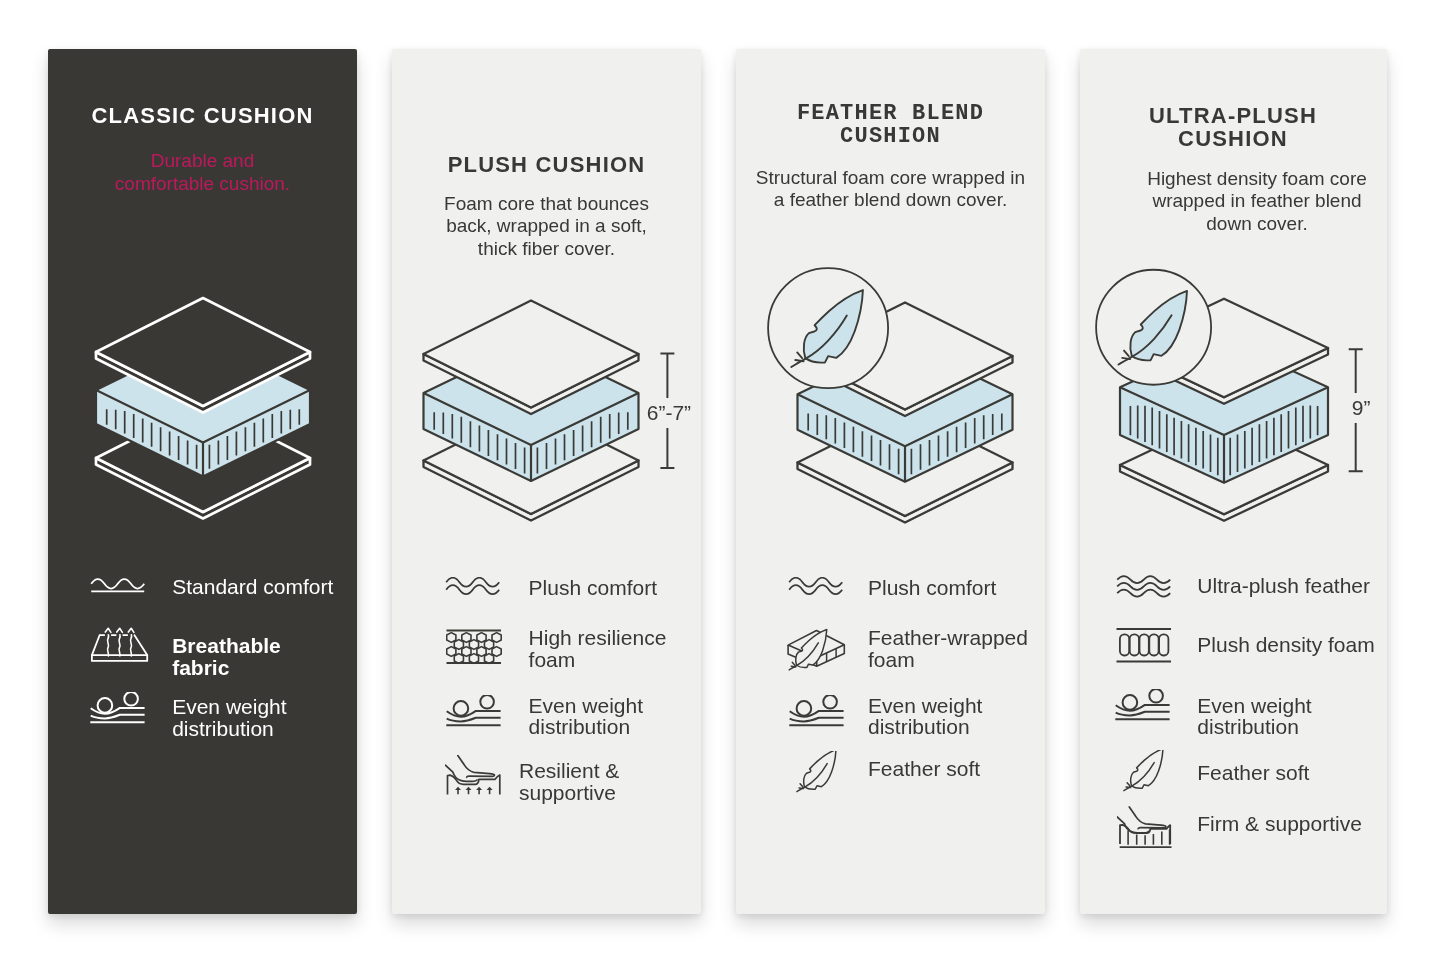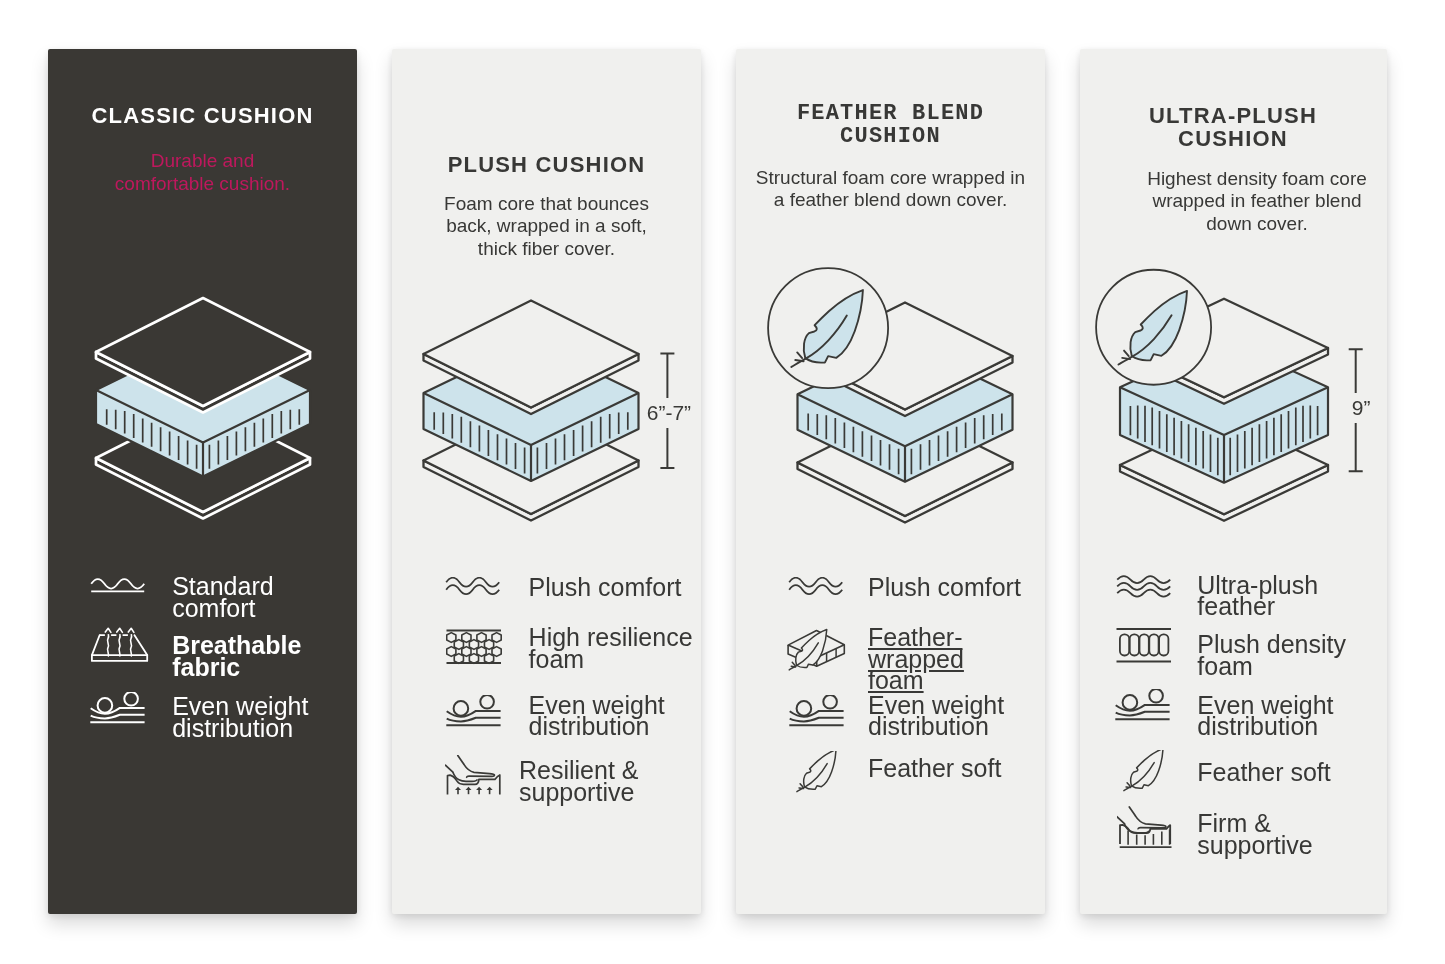--- a/index.html
+++ b/index.html
@@ -2,21 +2,21 @@
 <html><head>
 <meta charset="utf-8">
 <style>
 * { margin:0; padding:0; box-sizing:border-box; }
 html,body { width:1445px; height:964px; background:#ffffff; overflow:hidden;
   font-family:"Liberation Sans", sans-serif; }
 .panel { position:absolute; border-radius:2px; box-shadow:0 10px 18px rgba(0,0,0,.15), 0 2px 6px rgba(0,0,0,.09); }
 .title { position:absolute; font-weight:bold; font-size:22px; line-height:23px;
   letter-spacing:1.2px; text-align:center; color:#383836; }
 .body { position:absolute; font-size:19px; line-height:22.5px; text-align:center; color:#383836; }
-.lbl { position:absolute; font-size:25px; line-height:21.5px; color:#383836; }
+.lbl { position:absolute; font-size:21px; line-height:21.5px; color:#383836; }
 svg { display:block; }
 </style>
 </head>
 <body>
 <div class="panel" style="left:48px;top:49px;width:309px;height:865px;background:#3a3834"></div>
 <div class="panel" style="left:392px;top:49px;width:309px;height:865px;background:#f0f0ee"></div>
 <div class="panel" style="left:736px;top:49px;width:309px;height:865px;background:#f0f0ee"></div>
 <div class="panel" style="left:1080px;top:49px;width:306.5px;height:865px;background:#f0f0ee"></div>
 <div class="title" style="left:48px;top:104.1px;width:309px;color:#ffffff;">CLASSIC CUSHION</div>
 <div class="body" style="left:48px;top:150.0px;width:309px;color:#be185d;">Durable and<br>comfortable cushion.</div>
@@ -168,21 +168,21 @@
 <svg style="position:absolute;left:783px;top:620px" width="68" height="55" viewBox="0 0 68 55">
     <path d="M 5.1,25.1 L 33.5,10.5 L 61.3,24.8 L 33.7,37.5 Z" fill="none" stroke="#3a3a37" stroke-width="1.6" stroke-linejoin="round"></path>
     <path d="M 5.1,25.1 L 5.1,33.9 L 33.7,46.2 L 33.7,37.5 M 33.7,46.2 L 61.3,33.6 L 61.3,24.8" fill="none" stroke="#3a3a37" stroke-width="1.6" stroke-linejoin="round"></path>
     <path d="M 43.6,41.7 L 43.6,32.9 M 53.1,37.3 L 53.1,28.6" stroke="#3a3a37" stroke-width="1.5"></path>
     <g transform="translate(26,30) scale(0.5)">
       <path d="M 35.5,-41 C 24,-37 10,-28 0,-19 C -6,-13.5 -11.5,-8 -15.2,-4.1 Q -10.5,0.5 -15.5,2.5 L -21.2,4.2 C -26.5,9 -28.2,20 -25,30.5 C -19,34.8 -10,35.5 -4.3,35 L -1,28.4 L 7.5,30.2 C 16,25 23,13 27,2 C 32,-12 35,-28 35.5,-41 Z" fill="#f0f0ee" stroke="#3a3a37" stroke-width="3.00" stroke-linejoin="round"></path>
       <path d="M 18.6,-14.2 C 8,4 -8,22 -24.6,31 C -30,34 -35,37 -39.6,39.7" fill="none" stroke="#3a3a37" stroke-width="3.00" stroke-linecap="round"></path>
       <path d="M -28.3,30.5 L -33.5,24.5 M -26.8,33.8 L -35.5,32.5" fill="none" stroke="#3a3a37" stroke-width="3.00" stroke-linecap="round"></path>
     </g>
   </svg>
-<div class="lbl" style="left:868px;top:627.4px;width:180px;text-decoration:underline;">Feather-wrapped<br>foam</div>
+<div class="lbl" style="left:868px;top:627.4px;width:180px;">Feather-wrapped<br>foam</div>
 <svg style="position:absolute;left:789px;top:694.7px" width="56" height="32" viewBox="0 0 56 32">
     <circle cx="14.9" cy="13.4" r="7.3" fill="none" stroke="#3a3a37" stroke-width="2"></circle>
     <circle cx="41.1" cy="6.8" r="6.8" fill="none" stroke="#3a3a37" stroke-width="2"></circle>
     <path d="M 0.7,16.3 C 4.6,19.1 8.6,21.8 14.9,21.8 C 20.6,21.8 24.6,19.6 29.9,15.9 L 54.6,15.9" fill="none" stroke="#3a3a37" stroke-width="2"></path>
     <path d="M 0.7,23.7 C 4.6,25.6 8.6,26.4 14.9,26.4 C 20.6,26.4 24.6,24.8 29.9,22.7 L 54.6,22.7" fill="none" stroke="#3a3a37" stroke-width="2"></path>
     <line x1="0.3" y1="30.2" x2="54.6" y2="30.2" stroke="#3a3a37" stroke-width="2"></line>
   </svg>
 <div class="lbl" style="left:868px;top:694.7px;width:170px;">Even weight<br>distribution</div>
 <svg style="position:absolute;left:794.5px;top:751px" width="46" height="44" viewBox="0 0 46 44">
     <g transform="translate(22.5,20) scale(0.52)">

